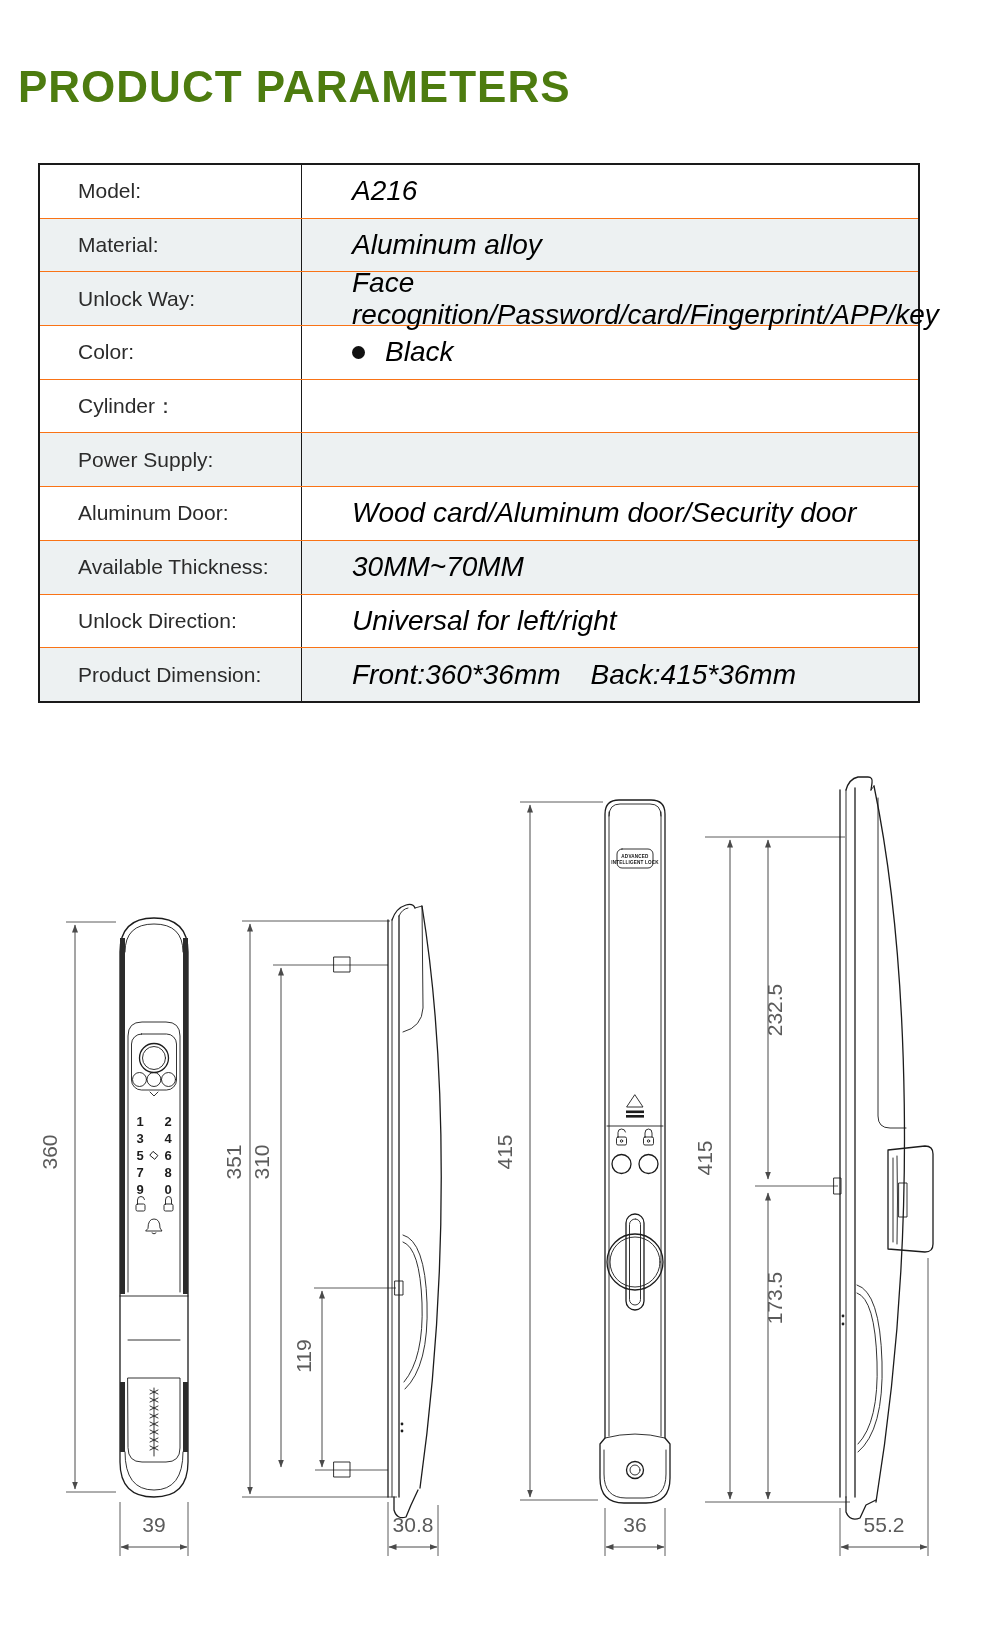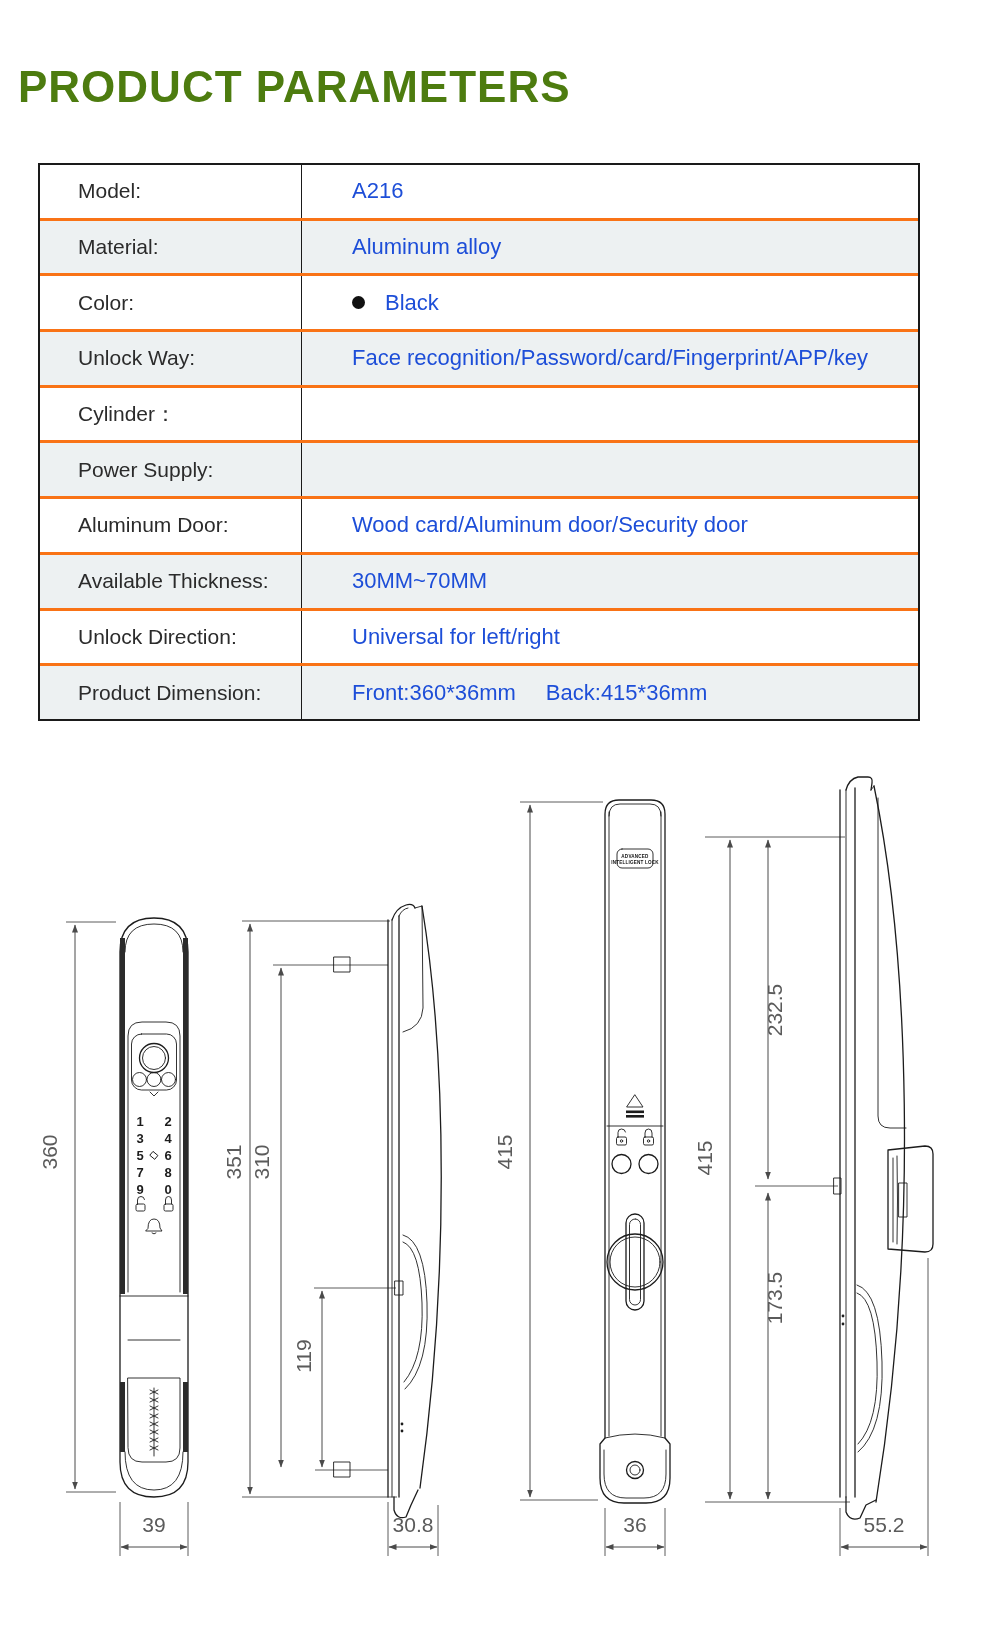--- a/index.html
+++ b/index.html
@@ -1,27 +1,27 @@
 <!DOCTYPE html>
 <html><head>
 <meta charset="utf-8">
 <style>
   html,body{margin:0;padding:0;background:#ffffff;}
   .page{position:relative;width:1000px;height:1649px;background:#fff;overflow:hidden;
         font-family:"Liberation Sans",sans-serif;color:#262626;}
   .title{position:absolute;left:0;top:62px;width:1000px;text-align:left;
          font-size:44px;font-weight:800;letter-spacing:1px;color:#4d7c0f;padding-left:18px;}
   .spec-table{position:absolute;left:38px;top:163px;width:878px;border:2px solid #1a1a1a;}
-  .row{display:flex;height:52.7px;align-items:center;border-top:3px solid #f97316;background:#fff;}
+  .row{display:flex;height:52.7px;align-items:center;border-top:1px solid #f97316;background:#fff;}
   .row:first-child{border-top:none;}
   .row.alt{background:#edf1f2;}
   .cell-label{width:262px;flex:0 0 262px;height:100%;display:flex;align-items:center;
               padding-left:38px;box-sizing:border-box;border-right:1px solid #1a1a1a;
               font-size:21px;color:#2b2b2b;}
-  .cell-value{flex:1;display:flex;align-items:center;padding-left:50px;font-size:22px;color:#1d4ed8;}
+  .cell-value{flex:1;display:flex;align-items:center;padding-left:50px;font-size:28px;color:#000000;font-style:italic;}
   .dot{display:inline-block;width:13px;height:13px;border-radius:50%;background:#111;margin-right:20px;}
   .gap2{margin-left:30px;}
   svg text.dim-t{fill:#5b5b5b;font-size:21px;font-family:"Liberation Sans",sans-serif;}
   svg text.kp{fill:#1c1c1c;font-size:13px;font-weight:bold;font-family:"Liberation Sans",sans-serif;}
   svg text.badge-t{fill:#111;font-size:4.6px;font-weight:bold;font-family:"Liberation Sans",sans-serif;letter-spacing:0.2px;}
   svg .out{stroke:#1c1c1c;stroke-width:1.3;fill:none;stroke-linejoin:round;stroke-linecap:round;}
   svg .thin{stroke:#1c1c1c;stroke-width:0.9;fill:none;stroke-linejoin:round;stroke-linecap:round;}
   svg .band{stroke:#2b2b2b;stroke-width:5;fill:none;}
   svg .dim{stroke:#4a4a4a;stroke-width:1;fill:none;}
   svg .ext{stroke:#4a4a4a;stroke-width:0.9;fill:none;}
@@ -36,30 +36,30 @@
 
   <div class="spec-table">
     <div class="row">
       <div class="cell-label">Model:</div>
       <div class="cell-value">A216</div>
     </div>
     <div class="row alt">
       <div class="cell-label">Material:</div>
       <div class="cell-value">Aluminum alloy</div>
     </div>
+    <div class="row alt">
+      <div class="cell-label">Unlock Way:</div>
+      <div class="cell-value">Face recognition/Password/card/Fingerprint/APP/key</div>
+    </div>
     <div class="row">
       <div class="cell-label">Color:</div>
       <div class="cell-value">
         <span class="dot"></span>
         <span>Black</span>
       </div>
-    </div>
-    <div class="row alt">
-      <div class="cell-label">Unlock Way:</div>
-      <div class="cell-value">Face recognition/Password/card/Fingerprint/APP/key</div>
     </div>
     <div class="row">
       <div class="cell-label">Cylinder：</div>
     </div>
     <div class="row alt">
       <div class="cell-label">Power Supply:</div>
     </div>
     <div class="row">
       <div class="cell-label">Aluminum Door:</div>
       <div class="cell-value">Wood card/Aluminum door/Security door</div>

